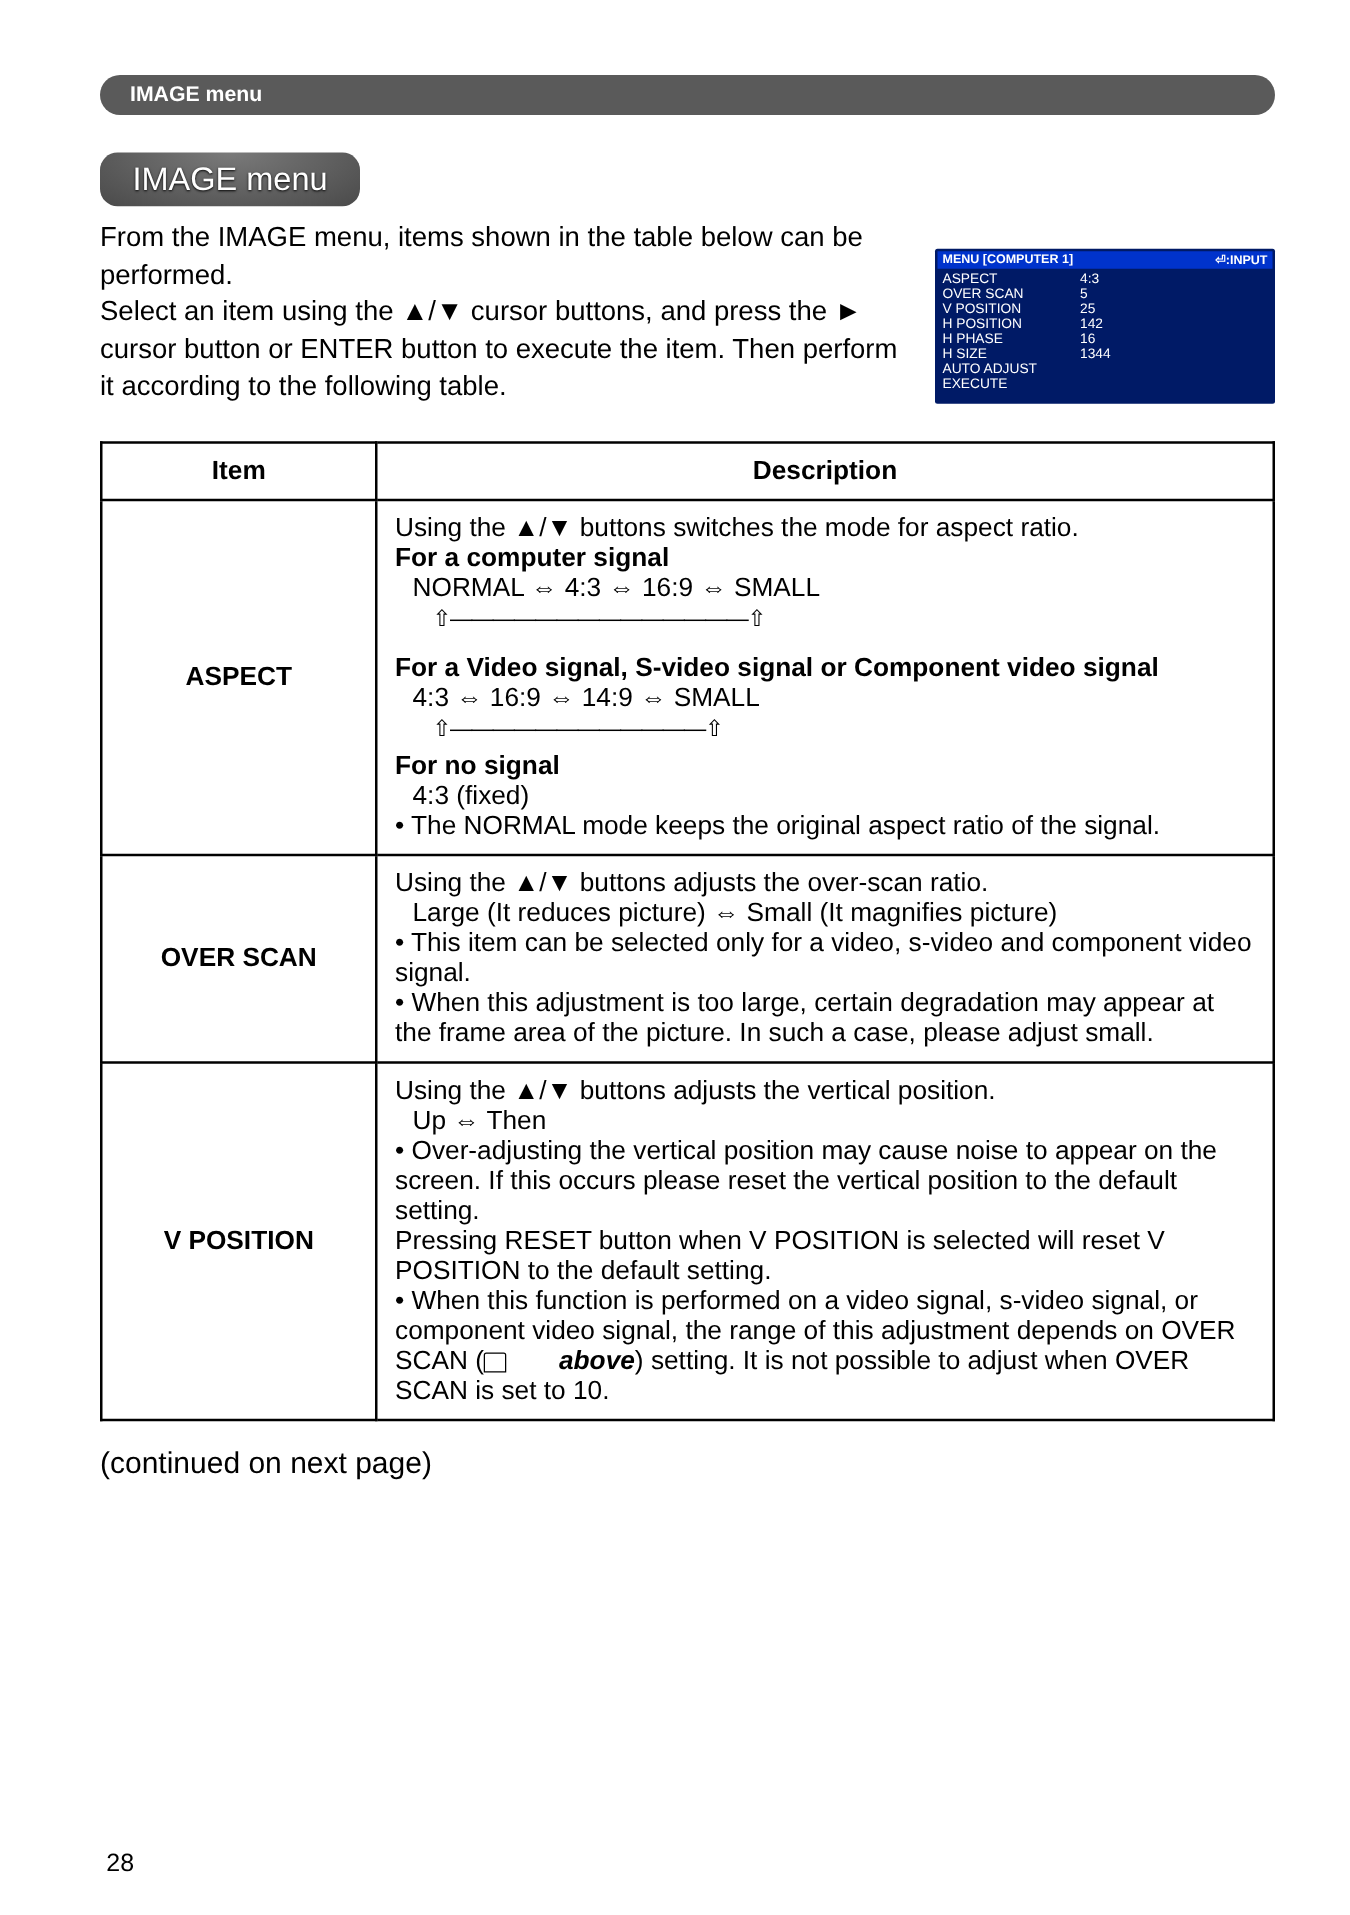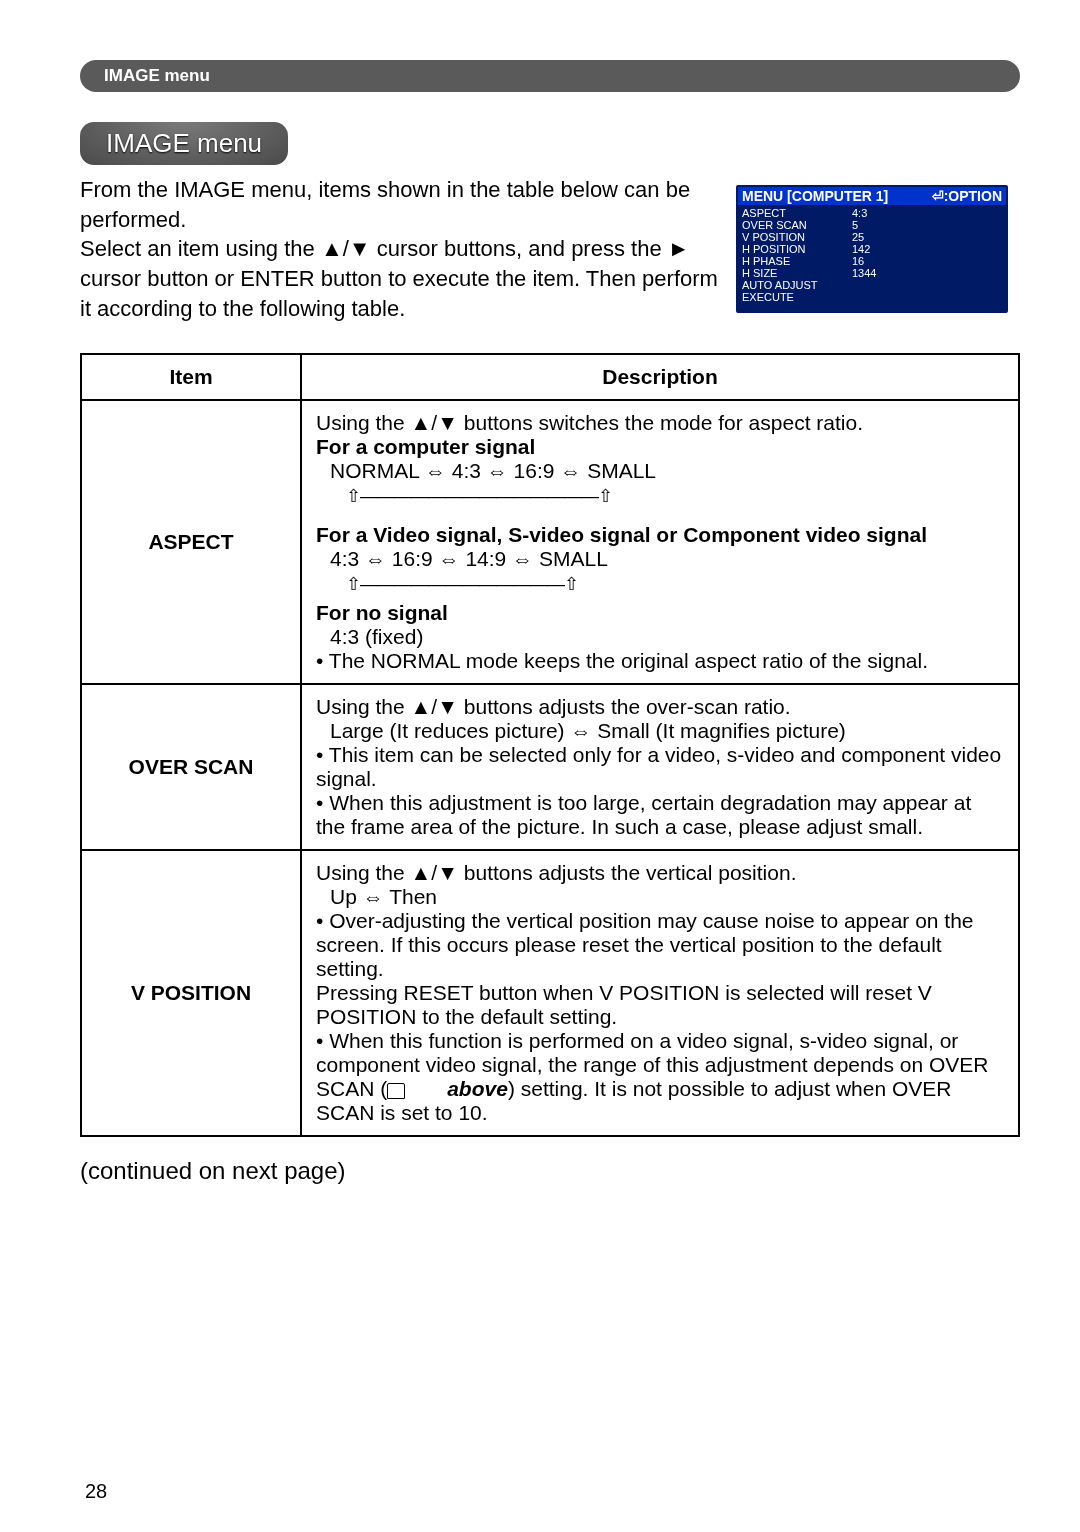--- a/index.html
+++ b/index.html
@@ -28,22 +28,22 @@
     background: radial-gradient(ellipse at top, #7a7a7a, #4a4a4a);
     color: #fff;
     font-size: 26px;
     padding: 6px 26px;
     border-radius: 14px;
     text-shadow: 0 1px 2px #000;
     margin-bottom: 10px;
   }
   .intro-row {
     display: flex;
-    gap: 16px;
-    align-items: center;
+    gap: 28px;
+    align-items: flex-end;
   }
   .intro-text {
     font-size: 22px;
     line-height: 1.35;
     max-width: 640px;
   }
   .osd {
     width: 260px;
     background: #001a66;
     color: #fff;
@@ -53,21 +53,21 @@
     border-radius: 2px;
   }
   .osd-header {
     display: flex;
     justify-content: space-between;
     color: #fff;
     background: #0033cc;
     padding: 1px 4px;
     margin: -2px -4px 2px -4px;
     font-weight: bold;
-    font-size: 14px;
+    font-size: 10px;
   }
   .osd-body {
     display: flex;
   }
   .osd-left {
     width: 70px;
   }
   .osd-left div {
     padding: 0 2px;
     color: #00aaff;
@@ -145,21 +145,21 @@
 
   <div class="intro-row">
     <div class="intro-text">
       <span>From the IMAGE menu, items shown in the table below can be performed.</span><br>
       <span>Select an item using the ▲/▼ cursor buttons, and press the ► cursor button or ENTER button to execute the item. Then perform it according to the following table.</span>
     </div>
 
     <div class="osd">
       <div class="osd-header">
         <span>MENU [COMPUTER 1]</span>
-        <span>⏎:OPTION</span>
+        <span>⏎:INPUT</span>
       </div>
       <div class="osd-body">
         <div class="osd-mid">
           <div>ASPECT</div>
           <div>OVER SCAN</div>
           <div>V POSITION</div>
           <div>H POSITION</div>
           <div>H PHASE</div>
           <div>H SIZE</div>
           <div>AUTO ADJUST EXECUTE</div>

